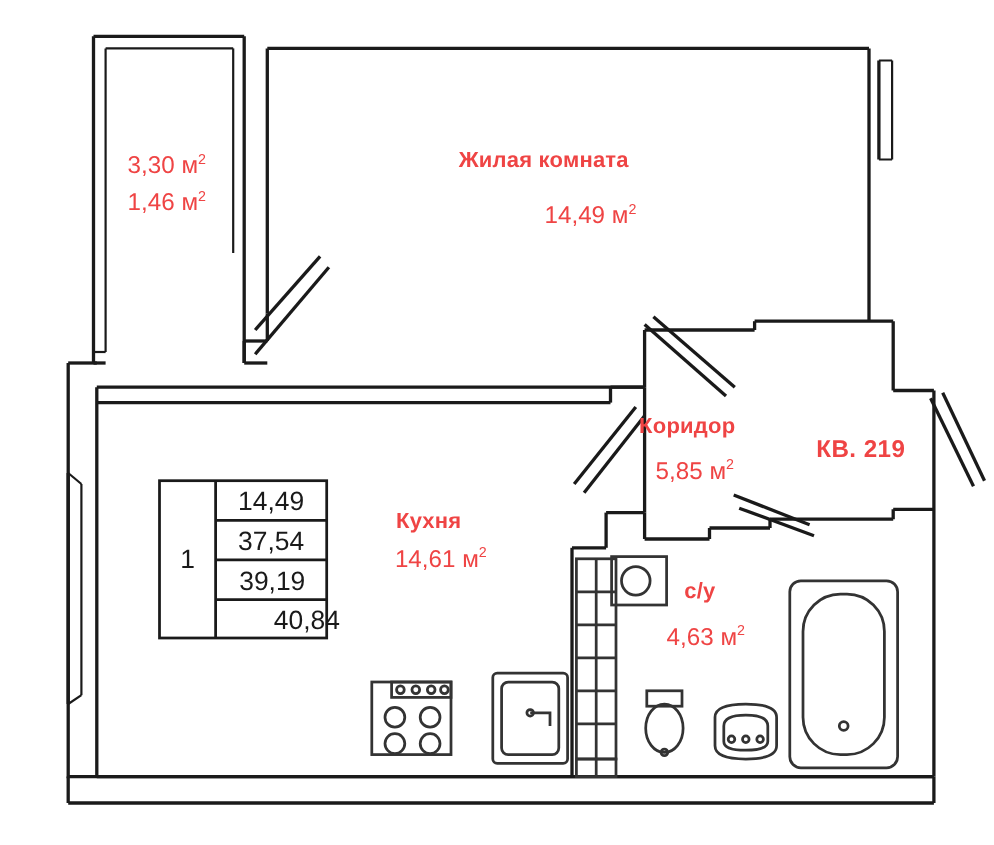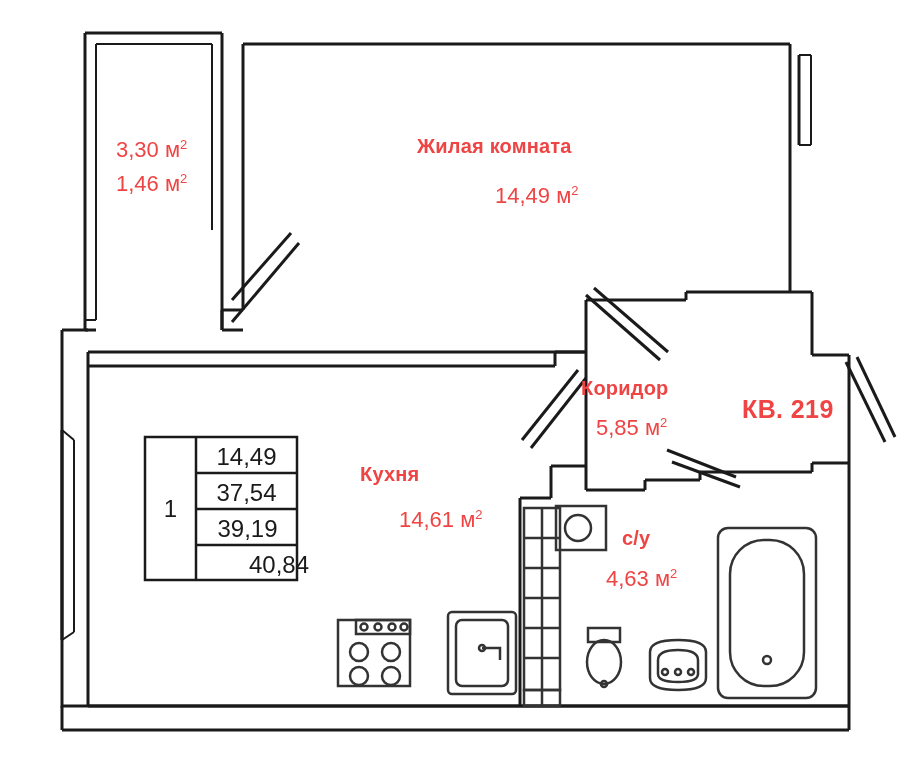--- a/index.html
+++ b/index.html
@@ -40,21 +40,21 @@
   .small-area {
     font-size: 22px;
     font-weight: 400;
   }
   .sup {
     font-size: 13px;
     vertical-align: super;
     line-height: 0;
   }
   .flat-no {
-    font-size: 25px;
+    font-size: 22px;
     font-weight: 700;
     letter-spacing: 0.4px;
   }
   .table-cell {
     position: absolute;
     font-size: 24px;
     font-weight: 400;
     text-align: center;
     line-height: 1;
   }
@@ -214,21 +214,21 @@
   </g>
 </svg>
 
 <div class="lbl room-name" style="left:417px; top:136px;"><span>Жилая комната</span></div>
 <div class="lbl room-area" style="left:495px; top:184px;"><span>14,49</span>&nbsp;<span>м</span><span class="sup">2</span></div>
 
 <div class="lbl room-name" style="left:581px; top:378px;"><span>Коридор</span></div>
 <div class="lbl room-area" style="left:596px; top:416px;"><span>5,85</span>&nbsp;<span>м</span><span class="sup">2</span></div>
 
 <div class="lbl room-name" style="left:360px; top:464px;"><span>Кухня</span></div>
-<div class="lbl room-area" style="left:359px; top:508px;margin-left:40px;"><span>14,61</span>&nbsp;<span>м</span><span class="sup">2</span></div>
+<div class="lbl room-area" style="left:359px; top:496px;"><span>14,61</span>&nbsp;<span>м</span><span class="sup">2</span></div>
 
 <div class="lbl room-name" style="left:622px; top:528px;"><span>с/у</span></div>
 <div class="lbl room-area" style="left:606px; top:567px;"><span>4,63</span>&nbsp;<span>м</span><span class="sup">2</span></div>
 
 <div class="lbl small-area" style="left:116px; top:138px;"><span>3,30</span>&nbsp;<span>м</span><span class="sup">2</span></div>
 <div class="lbl small-area" style="left:116px; top:172px;"><span>1,46</span>&nbsp;<span>м</span><span class="sup">2</span></div>
 
 <div class="lbl flat-no" style="left:742px; top:396px;">КВ. 219</div>
 
 <div class="table-cell" style="left:145px; top:497px; width:51px;">1</div>

